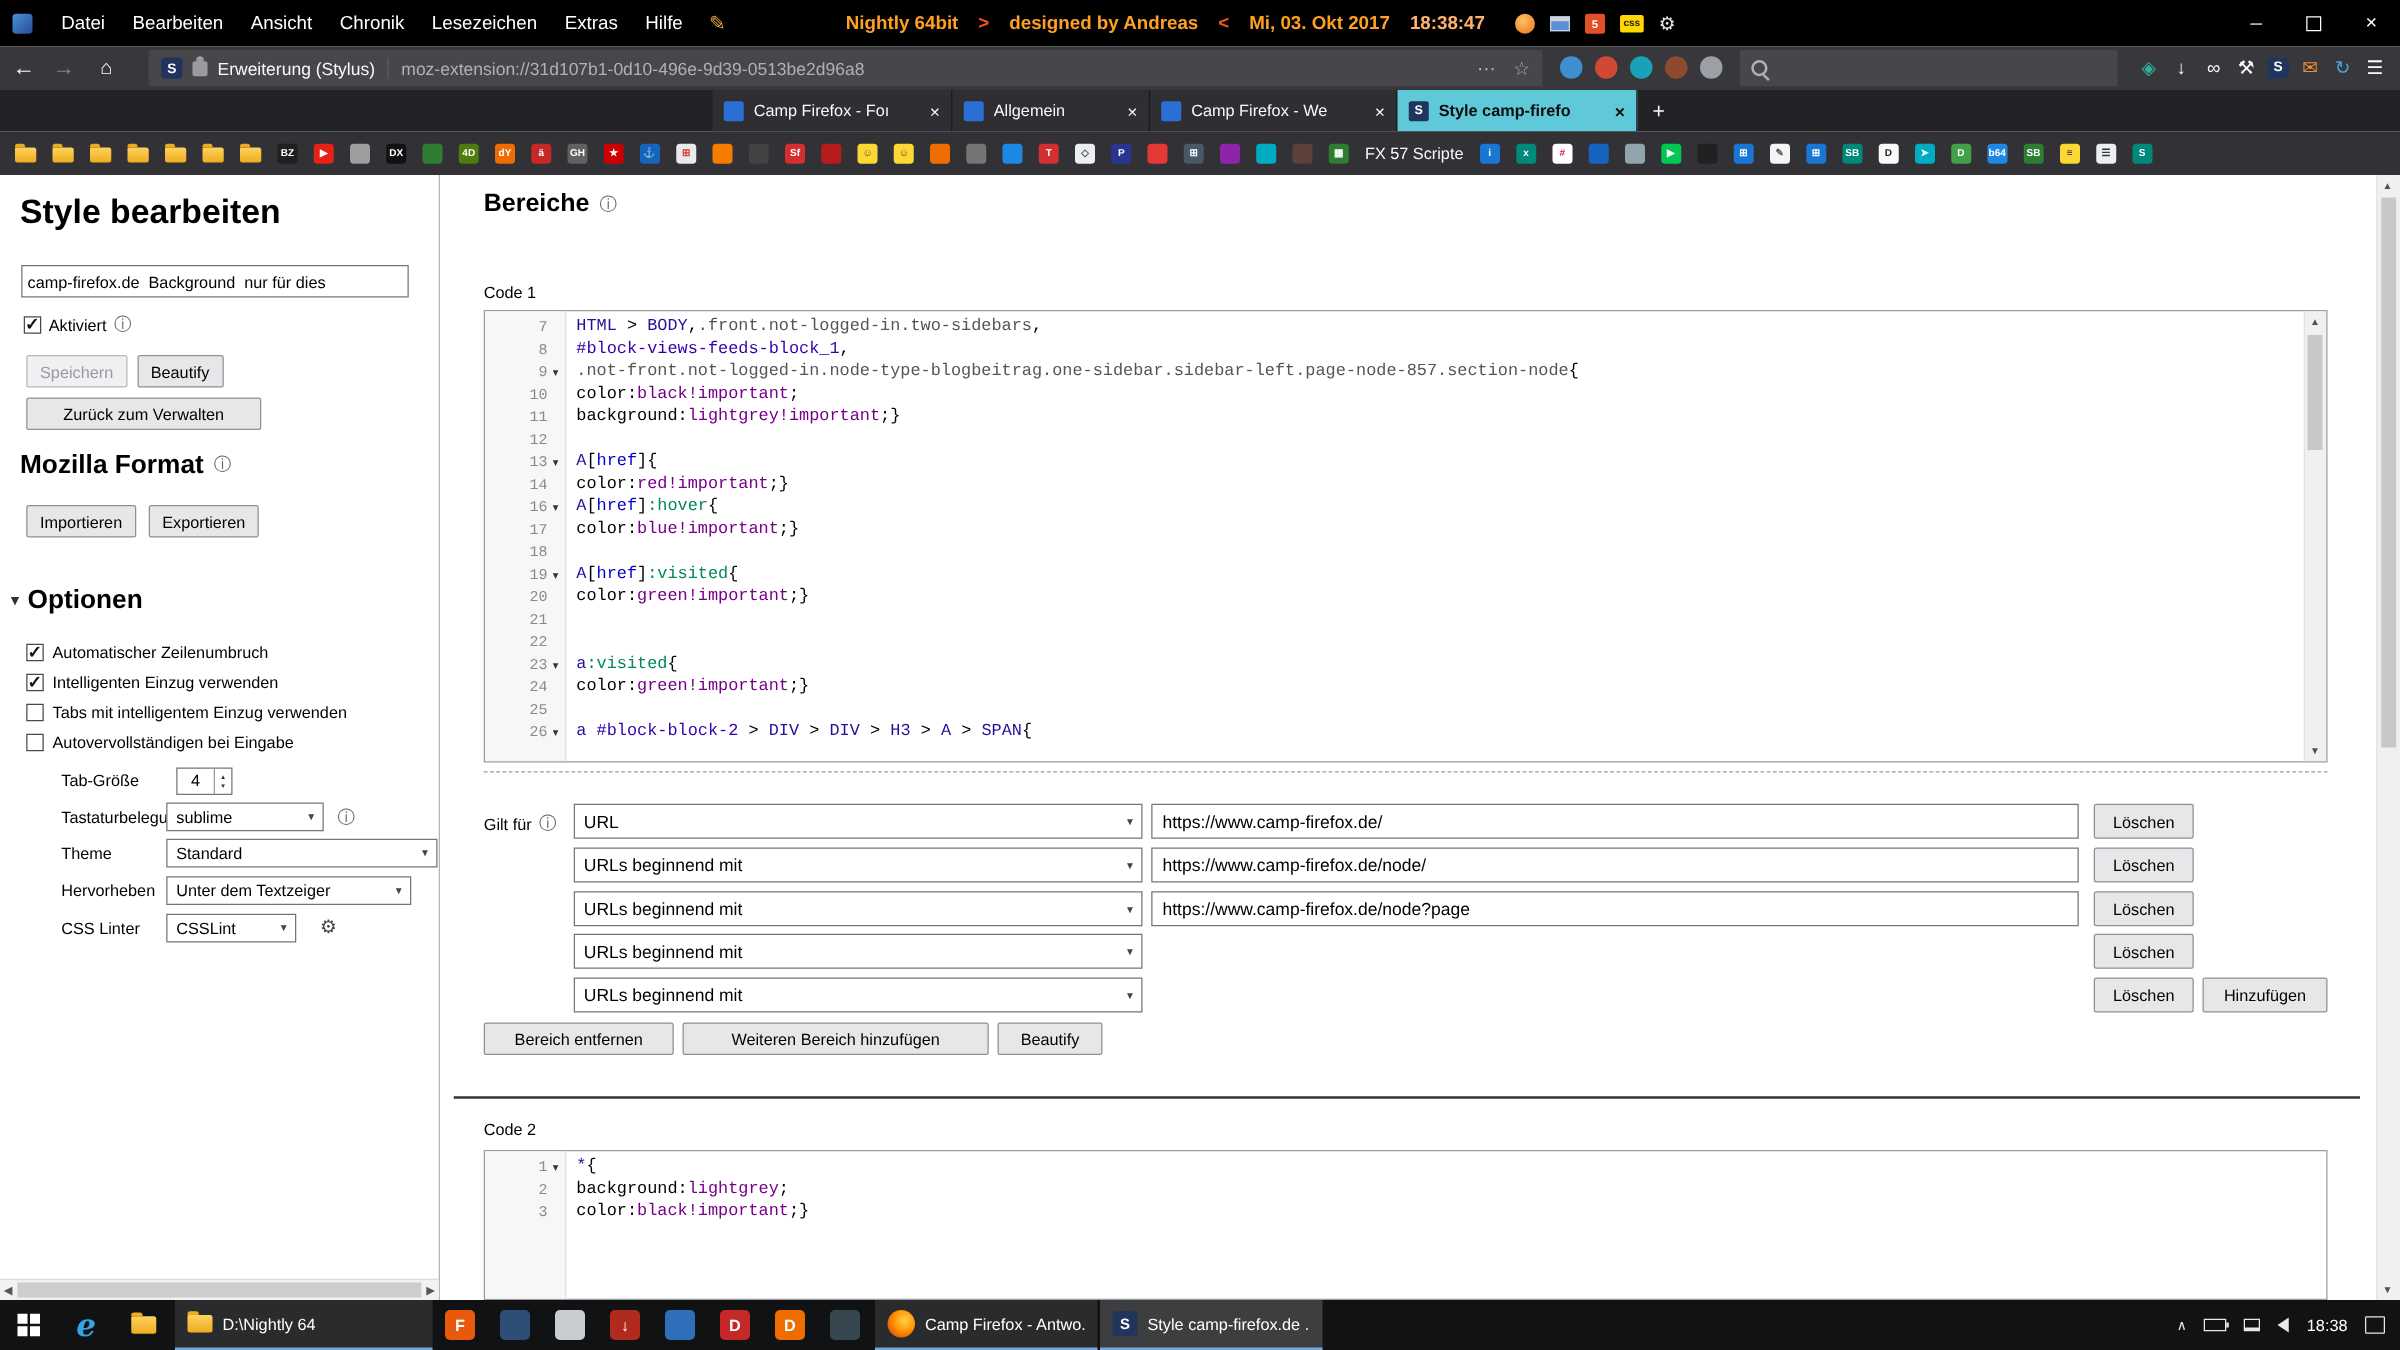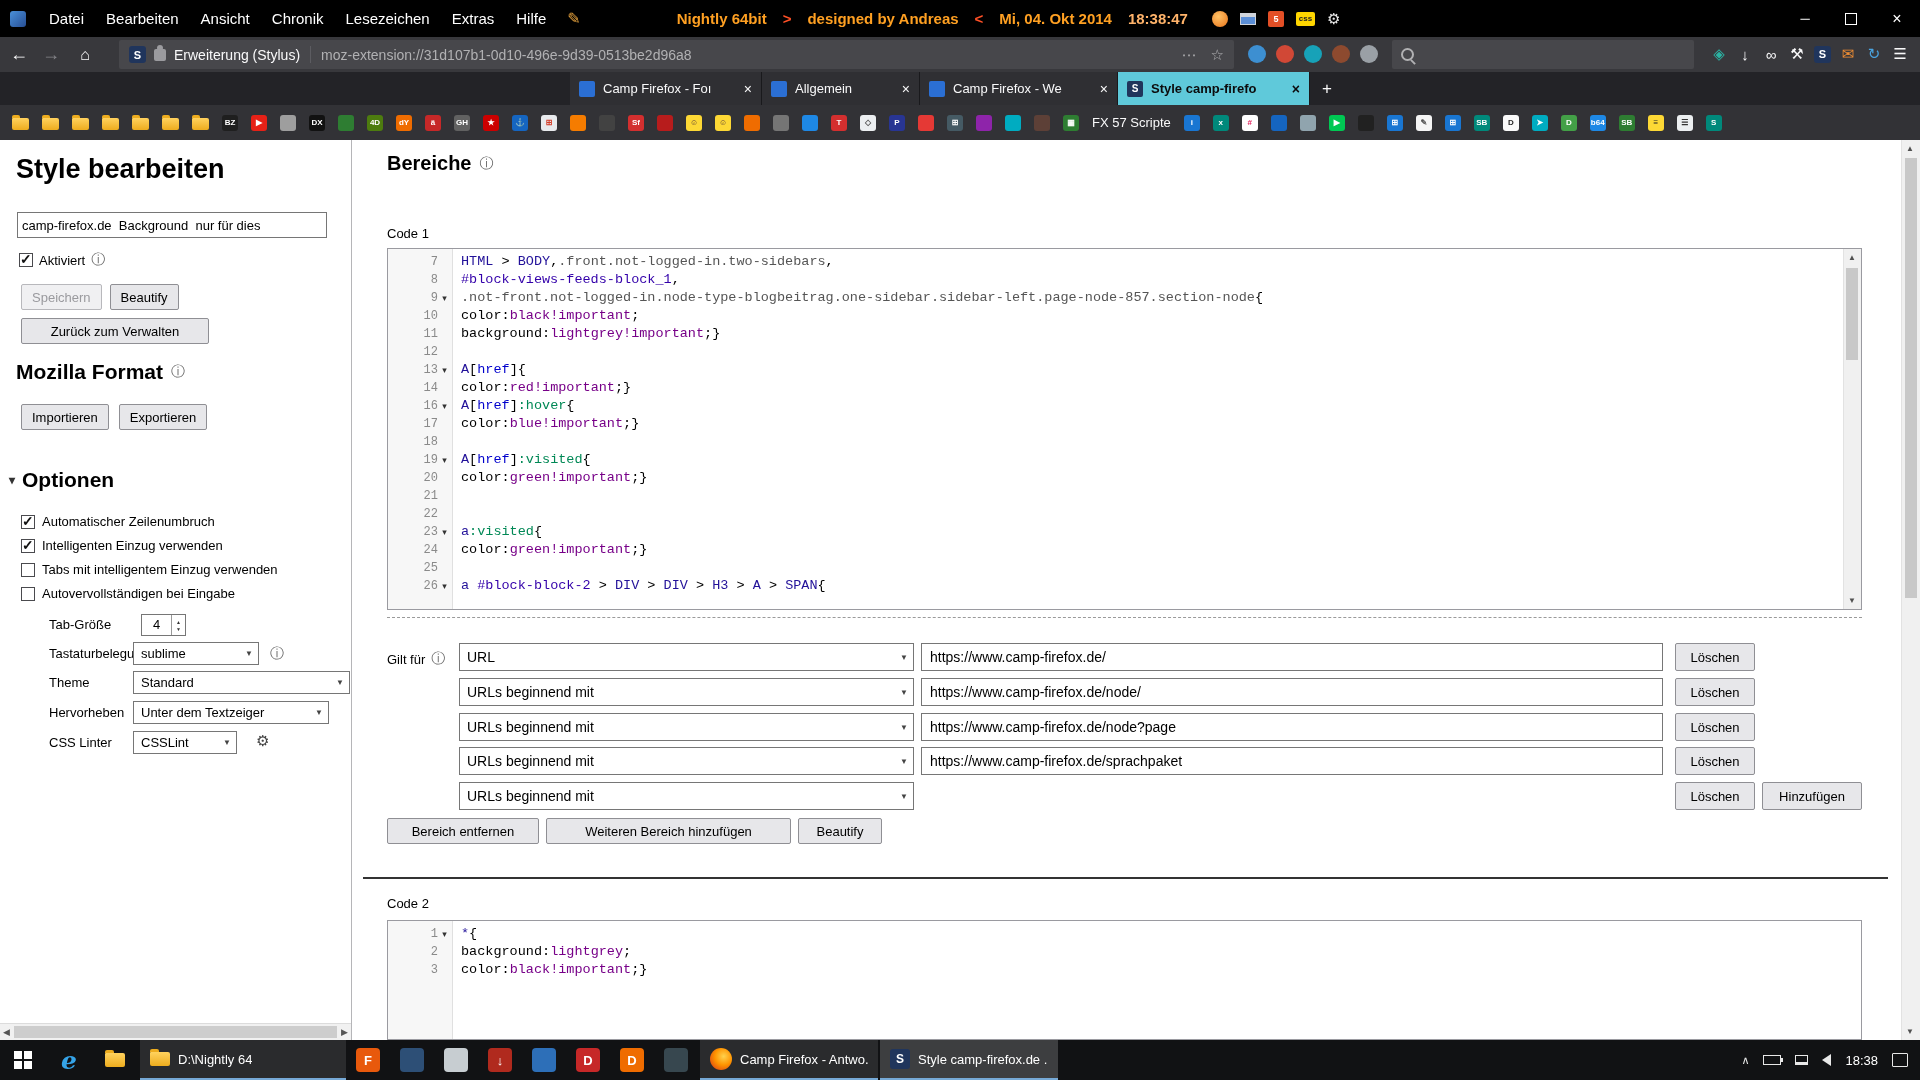--- a/index.html
+++ b/index.html
@@ -204,21 +204,21 @@
         <div class="menu-item">Lesezeichen</div>
         <div class="menu-item">Extras</div>
         <div class="menu-item">Hilfe</div>
       </div>
     <span class="pencil">✎</span>
     <div class="tb-custom">
       <span class="tb-orange">Nightly  64bit</span>
       <span class="tb-sep">&gt;</span>
       <span class="tb-orange">designed by Andreas</span>
       <span class="tb-sep">&lt;</span>
-      <span class="tb-orange">Mi, 04. Okt 2014</span>
+      <span class="tb-orange">Mi, 03. Okt 2017</span>
       <span class="tb-time">18:38:47</span>
     </div>
     <div class="tb-icons">
       <span class="ti-fox"></span>
       <span class="ti-win"></span>
       <span class="ti-html">5</span>
       <span class="ti-css">css</span>
       <span class="ti-gear">⚙</span>
     </div>
     <div class="win-controls">
@@ -623,21 +623,20 @@
               <div class="arr">▼</div>
             </div>
             <input class="ap-input" value="https://www.camp-firefox.de/node?page" style="">
             <div class="btn ap-del">Löschen</div>
           </div>
           <div class="ap-row" style="top: 607px;">
             <div class="w-select ap-select">
               <div class="sel-text">URLs beginnend mit</div>
               <div class="arr">▼</div>
             </div>
-            <input class="ap-input" value="https://www.camp-firefox.de/sprachpaket" style="">
             <div class="btn ap-del">Löschen</div>
           </div>
           <div class="ap-row" style="top: 642px;">
             <div class="w-select ap-select">
               <div class="sel-text">URLs beginnend mit</div>
               <div class="arr">▼</div>
             </div>
             <div class="btn ap-del">Löschen</div>
             <div class="btn ap-add">Hinzufügen</div>
           </div>

